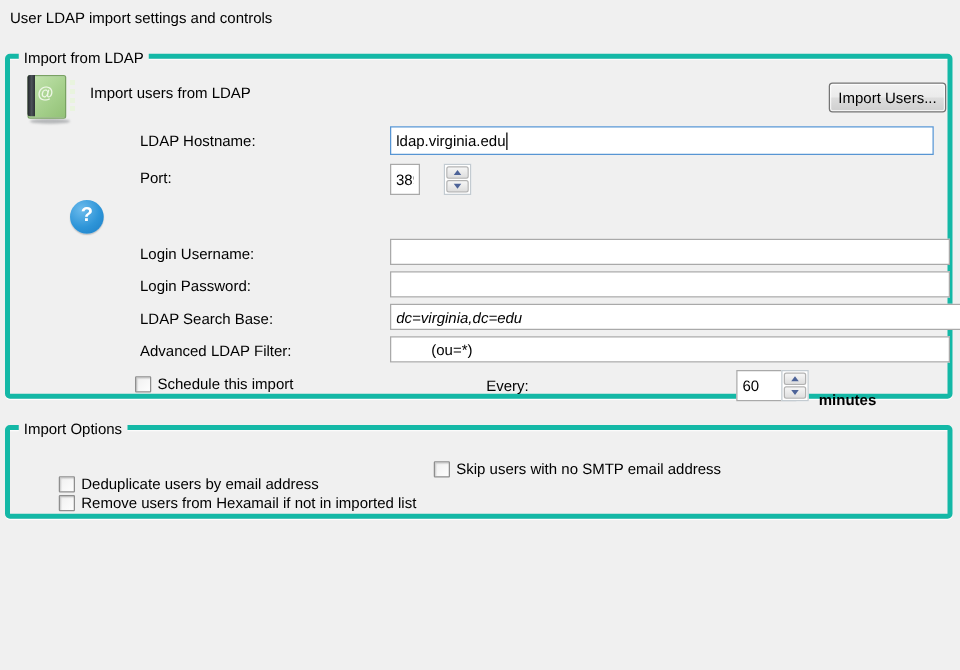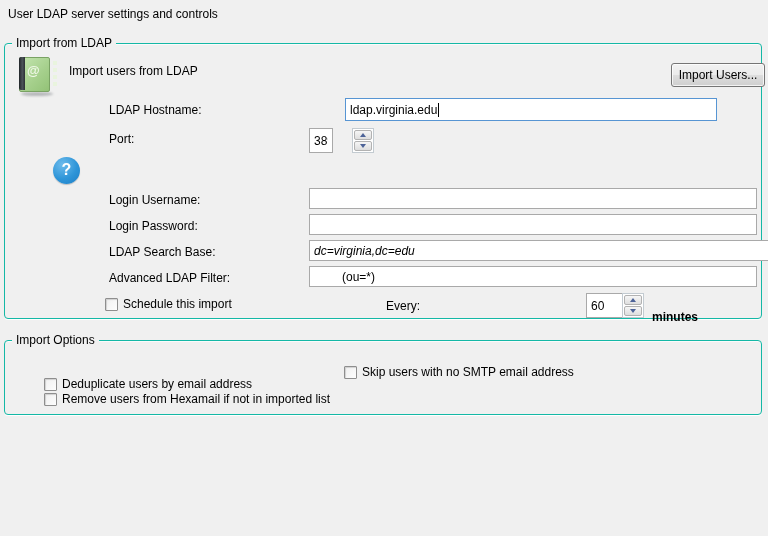--- a/index.html
+++ b/index.html
@@ -2,37 +2,37 @@
 <html><head>
 <meta charset="utf-8">
 <style>
   * { margin:0; padding:0; box-sizing:border-box; }
   html,body { background:#f0f0f0; }
   body, input, button { font-family:"Liberation Sans","DejaVu Sans",sans-serif; font-size:12px; color:#000; }
   #app { position:relative; width:768px; height:536px; background:#f0f0f0; overflow:hidden; }
 
   #title { position:absolute; left:8px; top:7px; font-size:12px; }
 
-  .groupbox { position:absolute; border:1px solid #14b8a6; border-radius:4px;
+  .groupbox { position:absolute; border:4px solid #14b8a6; border-radius:4px;
               box-shadow: inset 0 1px 0 rgba(255,255,255,.75), 0 1px 0 rgba(255,255,255,.9); }
   .group-label { position:absolute; top:-8px; left:7px; background:#f0f0f0; padding:0 4px; line-height:14px; }
   #group-ldap { left:4px; top:43px; width:758px; height:276px; }
   #group-options { left:4px; top:340px; width:758px; height:75px; }
   .lbl { position:absolute; line-height:14px; white-space:nowrap; }
 
   
   .tb { position:absolute; background:#fff; border:1px solid #a9a9a9; padding:0 4px; height:21px; }
   input.tb { outline:none; }
   .tb-focused { display:flex; align-items:center; border-color:#5795d3; }
   .caret { display:inline-block; width:1px; height:14px; background:#000; margin-left:1px; }
 
   
   .btn { position:absolute; width:94px; height:24px; border:1px solid #757575; border-radius:3px;
          background:linear-gradient(#f2f2f2 0%, #ebebeb 48%, #dddddd 52%, #cfcfcf 100%);
-         box-shadow: inset 0 0 0 1px rgba(255,255,255,.75); text-align:center; line-height:22px; cursor:default;margin-left:11px; }
+         box-shadow: inset 0 0 0 1px rgba(255,255,255,.75); text-align:center; line-height:22px; cursor:default; }
 
   
   .spinner { position:absolute; width:22px; height:25px; border:1px solid #c3cbd1; background:#fff;
              padding:1px; display:flex; flex-direction:column; gap:1px; }
   .spin-btn { flex:1; border:1px solid #b2b2b2; border-radius:2px;
               background:linear-gradient(#f6f6f6,#dedede); display:flex; align-items:center; justify-content:center; }
   .arr-up { width:0; height:0; border-left:3px solid transparent; border-right:3px solid transparent; border-bottom:4px solid #4d6398; }
   .arr-down { width:0; height:0; border-left:3px solid transparent; border-right:3px solid transparent; border-top:4px solid #4d6398; }
 
   
@@ -57,21 +57,21 @@
   .help { position:absolute; width:27px; height:27px; border-radius:50%; color:#fff; font-weight:bold; font-size:16px;
           text-align:center; line-height:26px;
           background:radial-gradient(circle at 35% 28%, #6cbbec 0%, #2e95d8 55%, #1d7ec6 100%);
           box-shadow:0 1px 1px rgba(0,0,0,.2); }
 
   
   #book-icon { left:13px; top:12px; }
   #ldap-heading { left:64px; top:20px; }
   #import-users-btn { left:655px; top:19px; }
   #hostname-label { left:104px; top:59px; }
-  #hostname-input { left:304px; top:54px; width:372px; height:23px;margin-left:36px; }
+  #hostname-input { left:304px; top:54px; width:435px; height:23px; }
   #port-label { left:104px; top:88px; }
   #port-input { left:304px; top:84px; width:24px; height:25px; }
   #port-spinner { left:347px; top:84px; }
   #help-icon { left:48px; top:113px; }
   #admin-note { left:86px; top:121px; }
   #username-label { left:104px; top:149px; }
   #username-input { left:304px; top:144px; width:448px; }
   #password-label { left:104px; top:175px; }
   #password-input { left:304px; top:170px; width:448px; }
   #searchbase-label { left:104px; top:201px; }
@@ -87,21 +87,21 @@
   
   #opt-dedup { left:39px; top:36px; }
   #opt-skip { left:339px; top:24px; }
   #opt-remove { left:39px; top:51px; }
 </style>
 </head>
 <body>
 
 <div id="app">
 
-  <div id="title">User LDAP server settings and controls</div>
+  <div id="title">User LDAP import settings and controls</div>
 
   <div id="group-ldap" class="groupbox">
     <span class="group-label">Import from LDAP</span>
 
     <div id="book-icon" class="book">
       <span class="book-shadow"></span>
       <span class="book-body"></span>
       <span class="book-spine"></span>
       <span class="book-tabs"></span>
       <span class="book-at">@</span>

